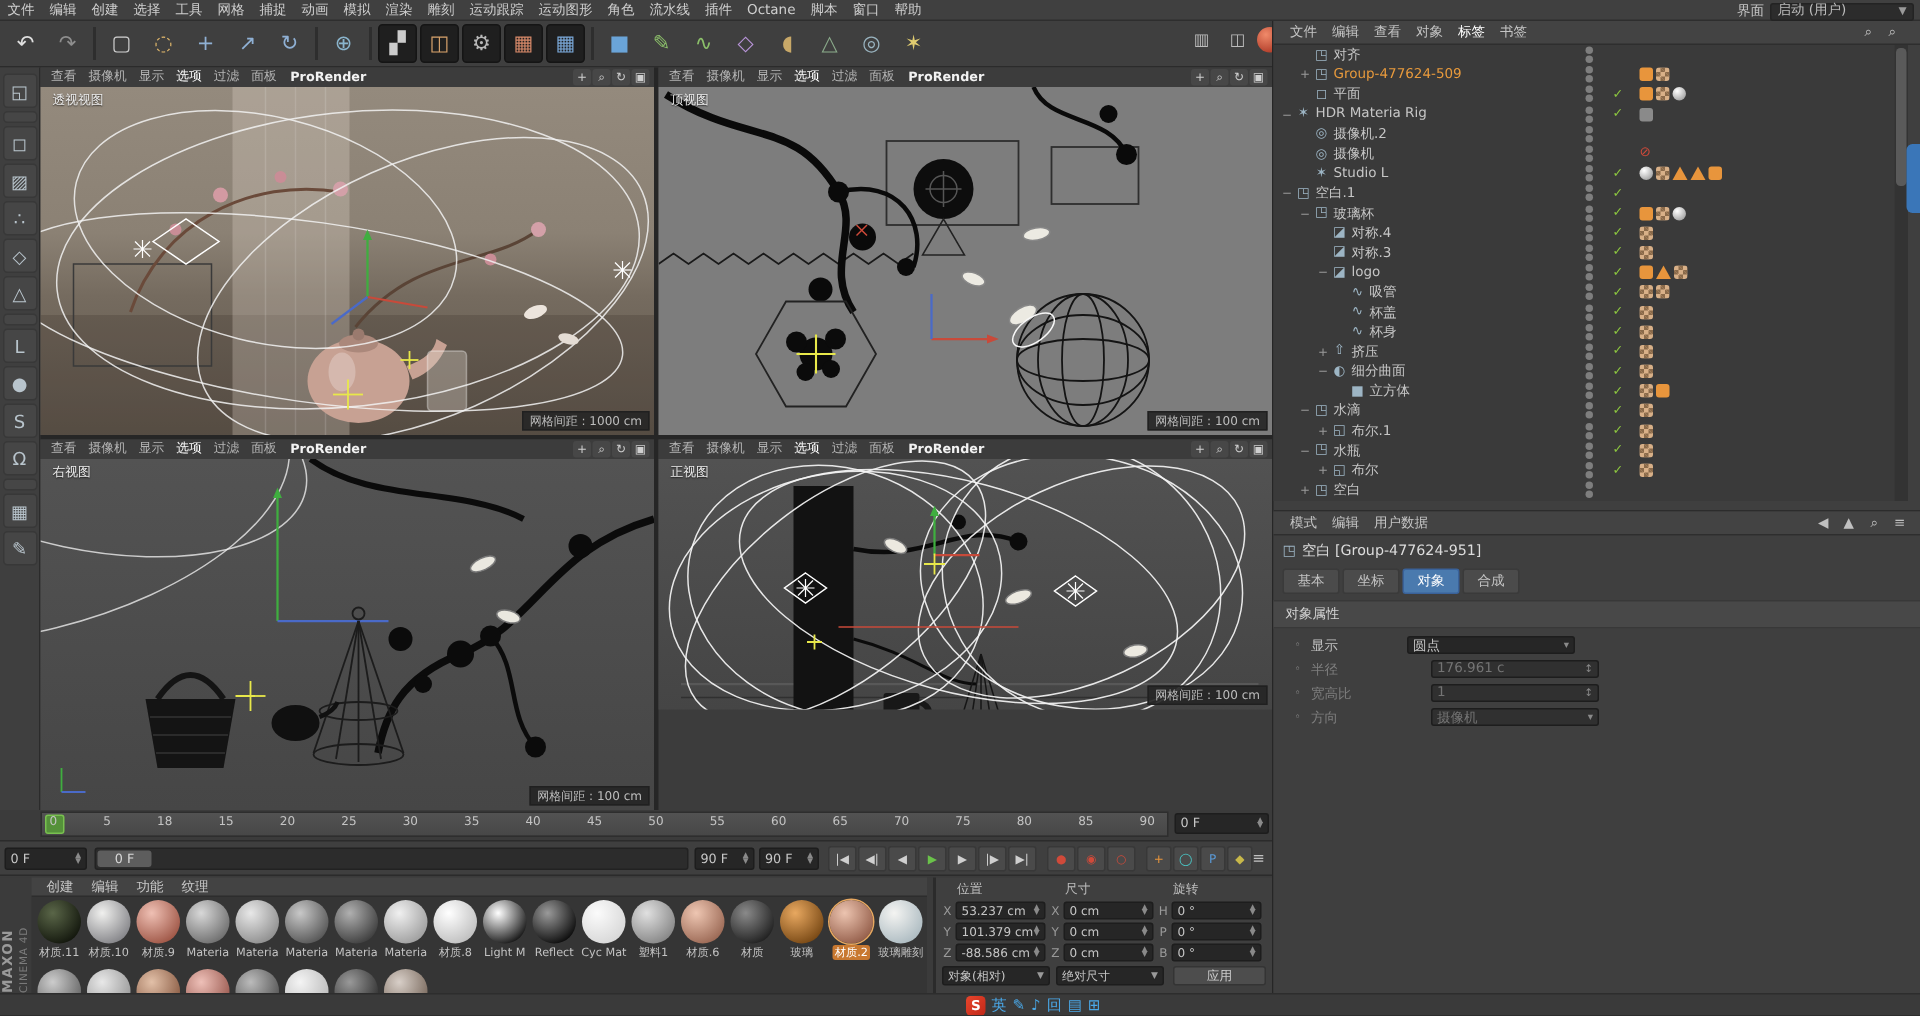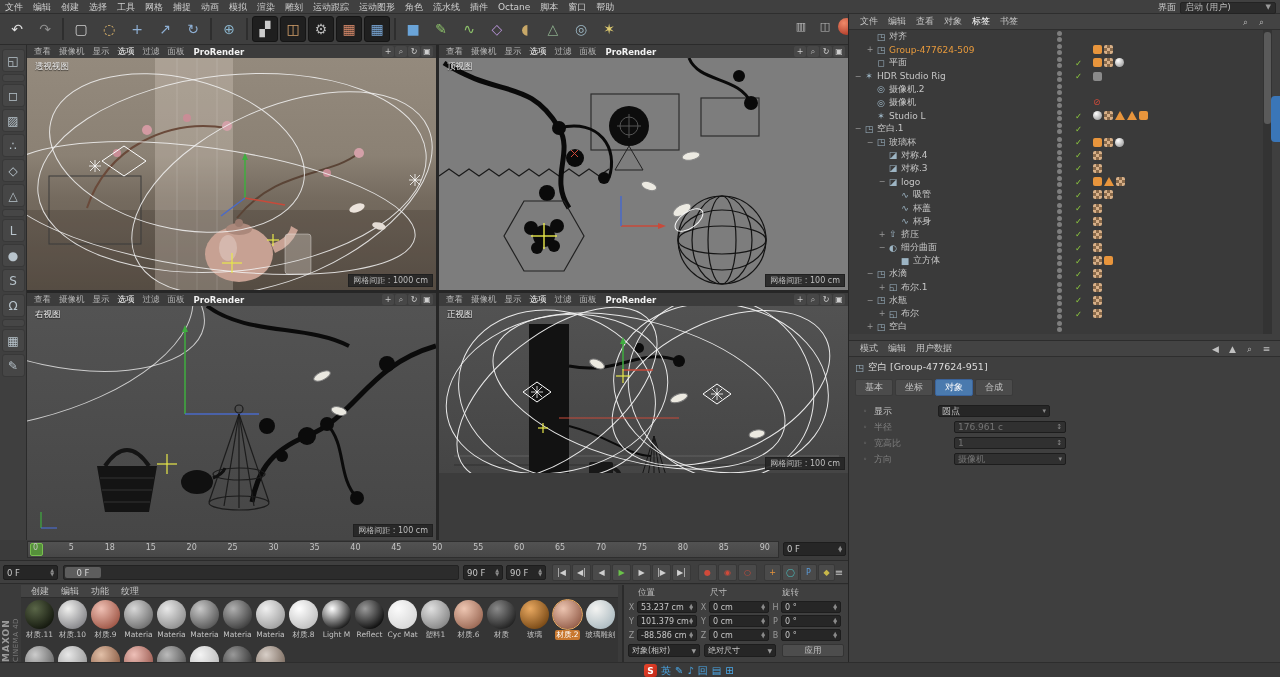--- a/index.html
+++ b/index.html
@@ -737,21 +737,21 @@
             <span class="t-chips">
               <span class="chip tex2"></span>
               <span class="chip tex"></span>
               <span class="chip ball"></span>
             </span>
           </div>
 
           <div class="t-row" style="padding-left: 4px;">
             <span class="t-exp">−</span>
             <span class="t-icon">✶</span>
-            <span>HDR Studio Rig</span>
+            <span>HDR Materia Rig</span>
             <span class="t-dots">
               <i></i>
               <i></i>
             </span>
             <span class="t-check on">✓</span>
             <span class="t-chips">
               <span class="chip gray"></span>
             </span>
           </div>
 
@@ -1051,20 +1051,21 @@
         <span style="color:#9db5c4;">◳</span>
         <span>空白 [Group-477624-951]</span>
       </div>
       <div id="am-tabs">
 
       <span class="am-tab">基本</span>
           <span class="am-tab">坐标</span>
           <span class="am-tab active">对象</span>
           <span class="am-tab">合成</span>
         </div>
+      <div id="am-section">对象属性</div>
       <div style="padding-top:3px;">
 
           <div class="am-row">
             <span class="am-dot">◦</span>
             <span class="lbl">显示</span>
             <span class="am-field">
               <span>圆点</span>
               <span style="color:#8a8a8a;font-size:7px;">▾</span>
             </span>
           </div>

